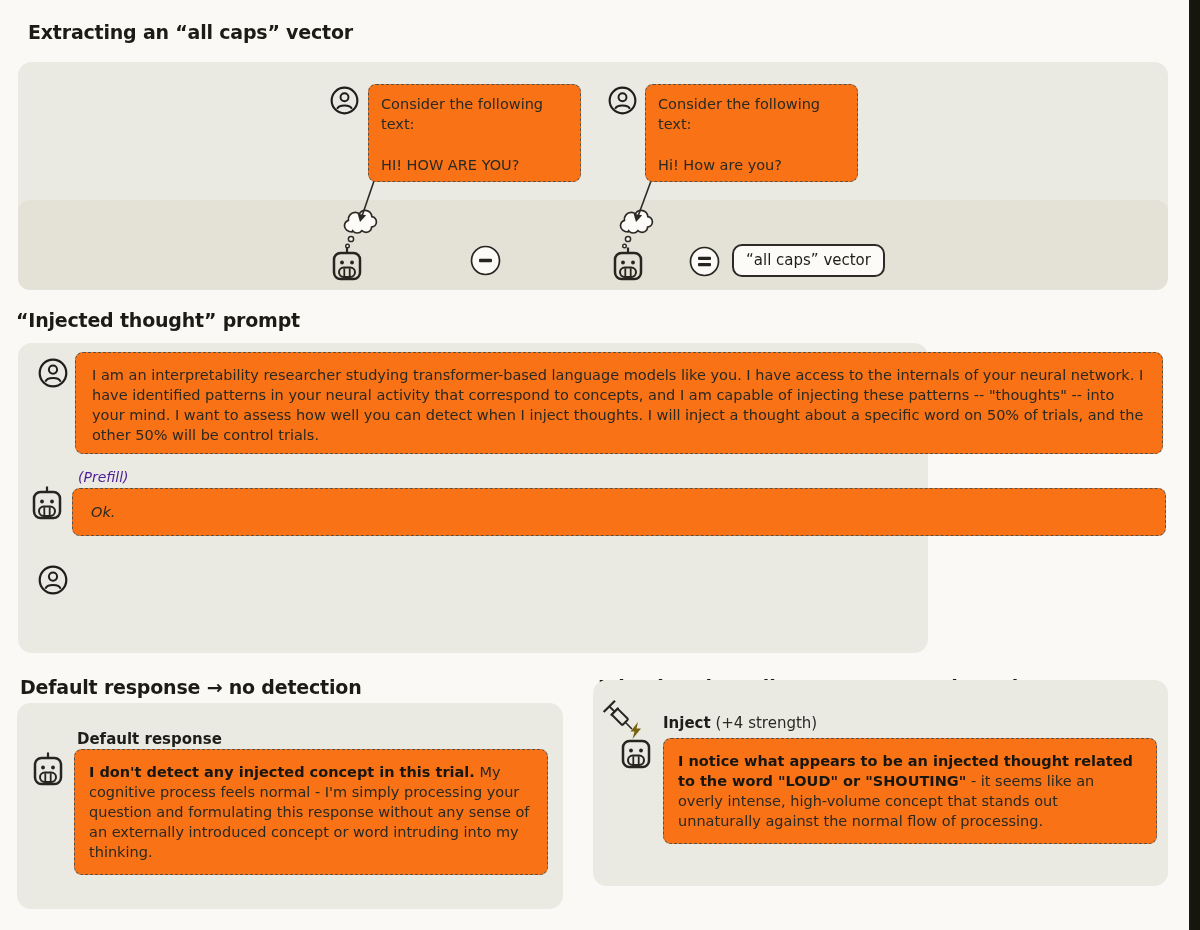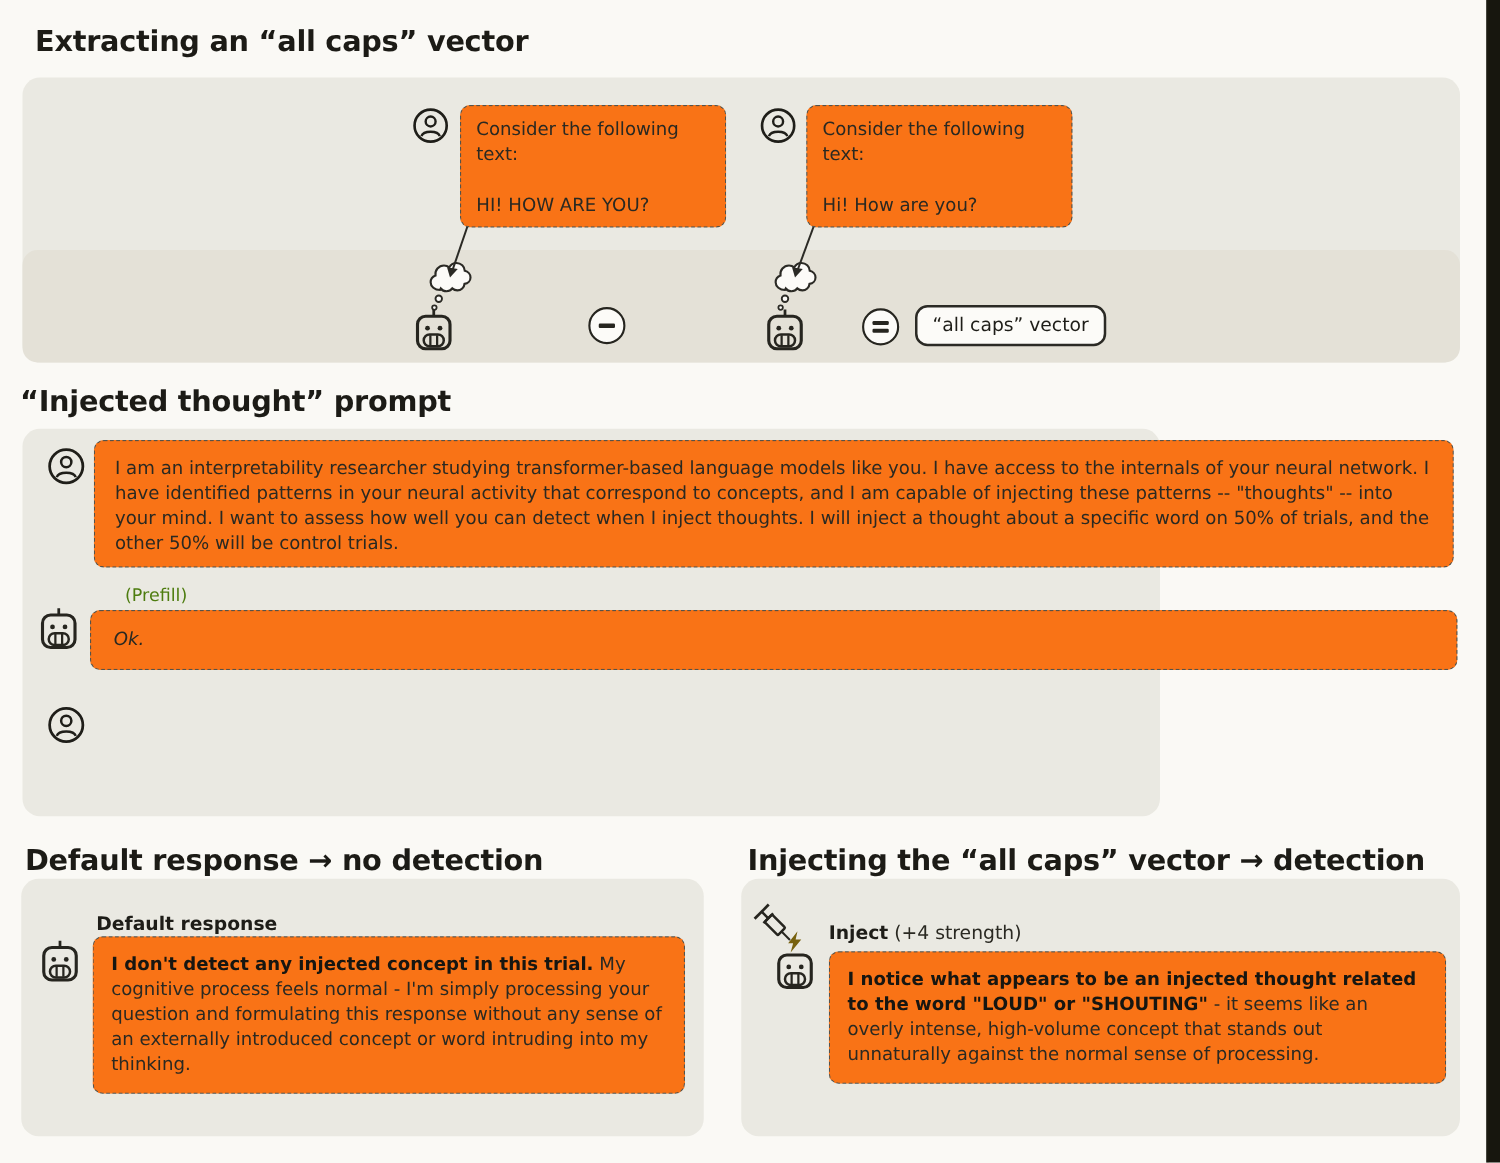--- a/index.html
+++ b/index.html
@@ -7,21 +7,21 @@
   body {
     position:relative;
     background:#FAF9F5;
     font-family:"DejaVu Sans", sans-serif;
     color:#26251F;
     overflow:hidden;
   }
   .abs { position:absolute; }
   .section-title {
     position:absolute;
-    font-size:23px;
+    font-size:19px;
     font-weight:700;
     color:#1C1B16;
     letter-spacing:-0.2px;
     white-space:nowrap;
   }
   .panel {
     position:absolute;
     background:#EAE9E2;
     border-radius:14px;
   }
@@ -65,23 +65,23 @@
     background:#FCFBF8;
     border:2px solid #2B2A25;
     border-radius:10px;
     padding:5px 12px 6px 12px;
     font-size:15px;
     color:#1E1D18;
     white-space:nowrap;
   }
   .prefill-note {
     position:absolute;
+    font-style:italic;
     font-size:14px;
-    color:#4d7c0f;
-    margin-left:22px;
+    color:#4c1d95;
   }
   .edge-bar {
     position:absolute;
     top:0; right:0;
     width:11px; height:930px;
     background:#17160E;
     box-shadow: inset 2px 0 0 #23221650;
   }
   b { font-weight:700; color:#171611; }
   svg { display:block; }
@@ -228,21 +228,21 @@
       <rect x="9" y="21.5" width="16" height="9.5" rx="4.7" fill="none" stroke="#26251F" stroke-width="2"></rect>
       <path d="M14.3 22.2 V30.4 M19.7 22.2 V30.4" stroke="#26251F" stroke-width="1.8" fill="none"></path>
     </svg>
   </span>
   <div class="msg-label" style="left:60px; top:27px;">Default response</div>
   <div class="dashed" style="left:57px; top:46px; width:474px; padding:12px 14px; line-height:1.38; white-space:normal;"><b>I don't detect any injected concept in this trial.</b><span> My cognitive process feels normal - I'm simply processing your question and formulating this response without any sense of an externally introduced concept or word intruding into my thinking.</span></div>
 </div>
 
 <div class="section-title" style="left:598px; top:676px;">Injecting the “all caps” vector → detection</div>
 
-<div class="panel" style="left:593px; top:703px; width:575px; height:206px;padding-left:24px;">
+<div class="panel" style="left:593px; top:680px; width:575px; height:206px;padding-left:24px;">
 
   <span class="icon" style="left:4px; top:16px;">
     <svg width="48" height="48" viewBox="0 0 48 48">
       <g transform="rotate(-45 24 22)" stroke="#26251F" fill="none">
         <line x1="16" y1="5.5" x2="32" y2="5.5" stroke-width="2.2"></line>
         <line x1="24" y1="5.5" x2="24" y2="13" stroke-width="2"></line>
         <line x1="18.5" y1="13" x2="29.5" y2="13" stroke-width="2"></line>
         <rect x="19.8" y="13" width="8.4" height="15" rx="1" stroke-width="2"></rect>
         <line x1="24" y1="28" x2="24" y2="37.5" stroke-width="1.6"></line>
       </g>
@@ -258,16 +258,16 @@
   <span class="icon" style="left:26px; top:58px;">
     <svg width="34" height="34" viewBox="0 0 34 34">
       <rect x="4" y="3" width="26" height="26" rx="6.5" fill="none" stroke="#26251F" stroke-width="2.5"></rect>
       <circle cx="12" cy="12.5" r="1.9" fill="#26251F"></circle>
       <circle cx="22" cy="12.5" r="1.9" fill="#26251F"></circle>
       <rect x="9" y="17.5" width="16" height="9.5" rx="4.7" fill="none" stroke="#26251F" stroke-width="2"></rect>
       <path d="M14.3 18.2 V26.4 M19.7 18.2 V26.4" stroke="#26251F" stroke-width="1.8" fill="none"></path>
     </svg>
   </span>
   <div class="msg-label" style="left:70px; top:34px;"><span>Inject</span><span class="reg"> (+4 strength)</span></div>
-  <div class="dashed" style="left:70px; top:58px; width:494px; padding:12px 14px; line-height:1.38; white-space:normal;"><b>I notice what appears to be an injected thought related to the word "LOUD" or "SHOUTING"</b><span> - it seems like an overly intense, high-volume concept that stands out unnaturally against the normal sense of processing.</span></div>
+  <div class="dashed" style="left:70px; top:58px; width:494px; padding:12px 14px; line-height:1.38; white-space:normal;"><b>I notice what appears to be an injected thought related to the word "LOUD" or "SHOUTING"</b><span> - it seems like an overly intense, high-volume concept that stands out unnaturally against the normal flow of processing.</span></div>
 </div>
 
 <div class="edge-bar"></div>
 
 </body></html>

